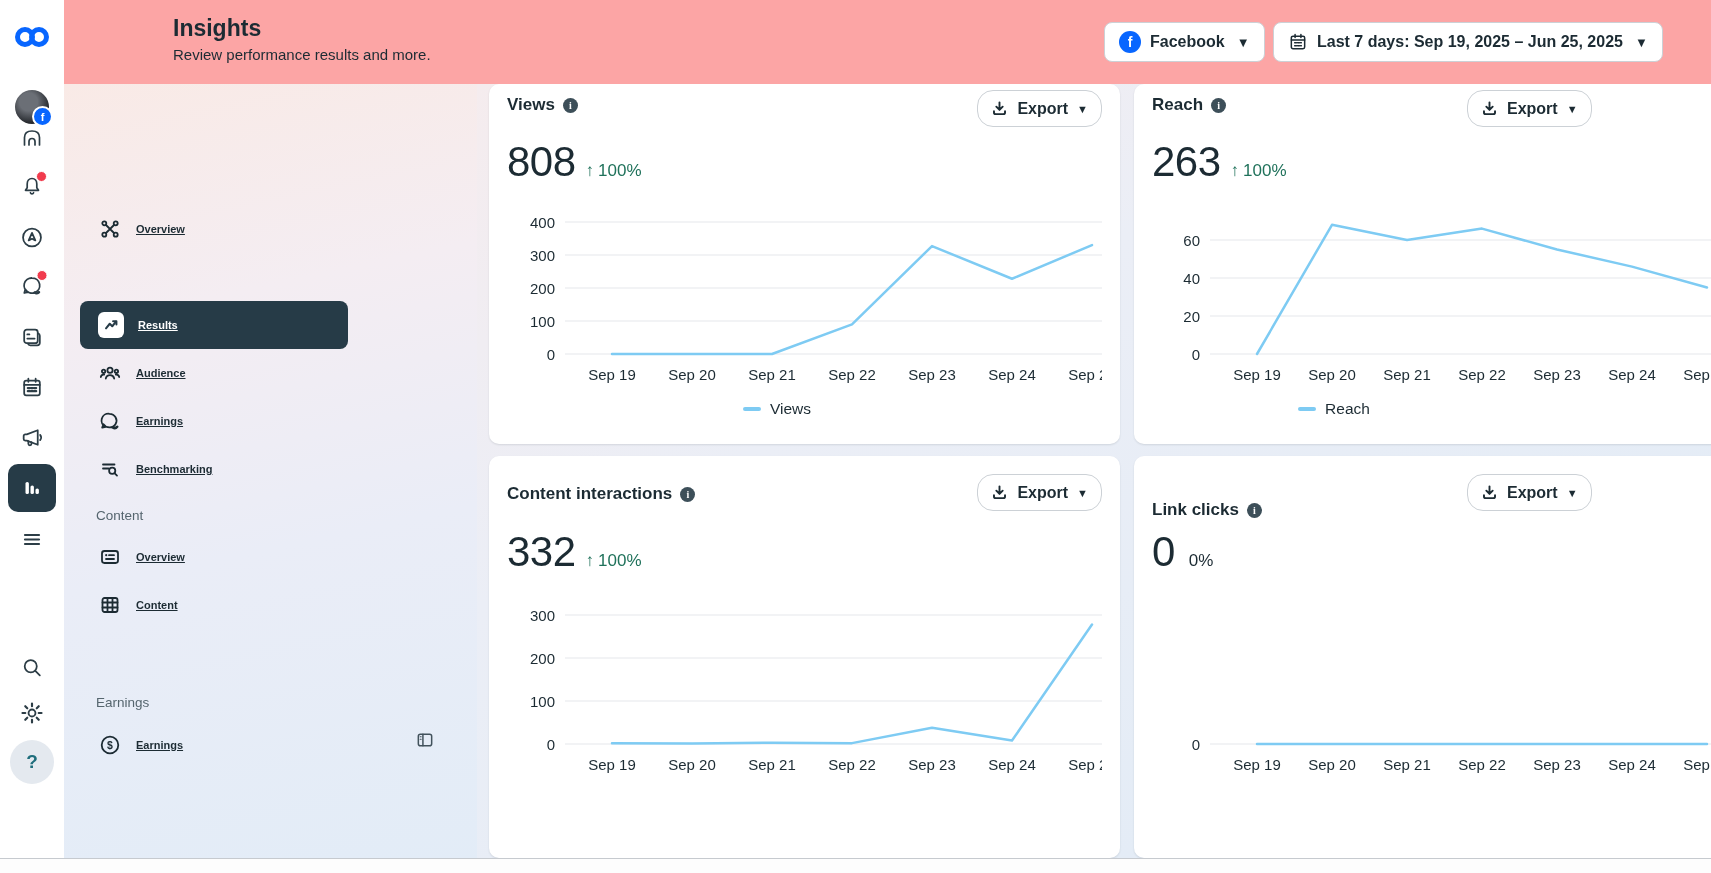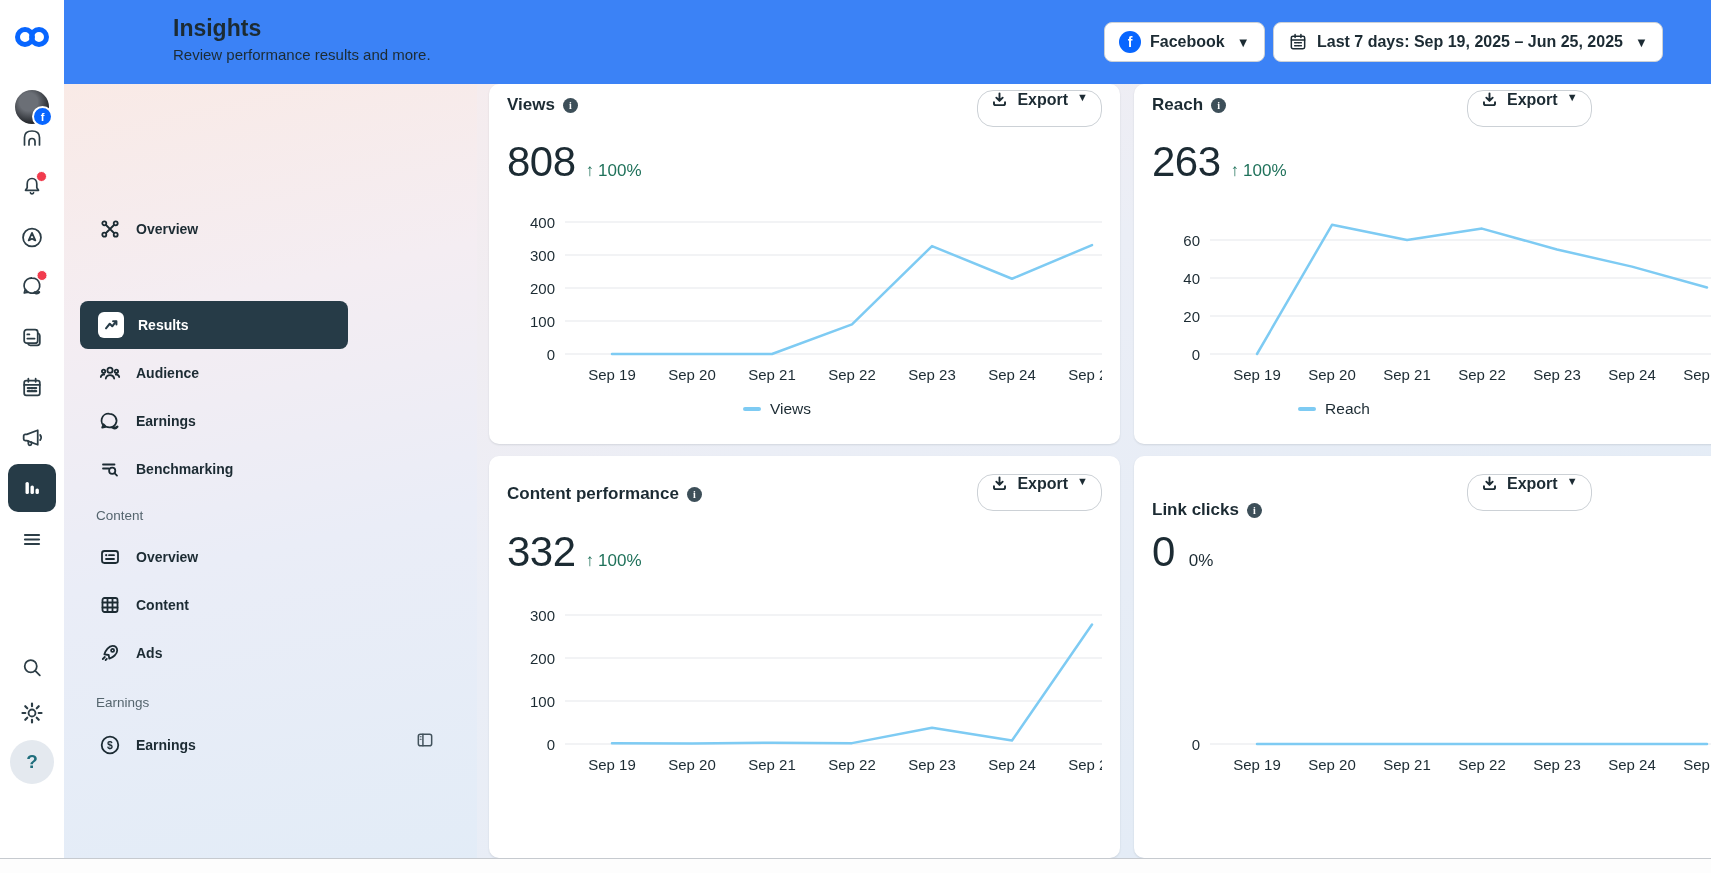--- a/index.html
+++ b/index.html
@@ -9,48 +9,48 @@
   .rail{position:absolute;left:0;top:0;width:64px;height:873px;background:#fff;z-index:30;}
   .rail-ic{position:absolute;left:50%;transform:translateX(-50%);display:flex;align-items:center;justify-content:center;cursor:pointer;}
   .rail-ic svg{display:block;}
   .rail-sel{width:48px;height:48px;background:#263b47;border-radius:10px;}
   .dot{position:absolute;width:9px;height:9px;border-radius:50%;background:#f13b4d;border:1.5px solid #fff;}
   .avatar{width:34px;height:34px;border-radius:50%;background:radial-gradient(circle at 40% 35%,#6b6f76 0 30%,#26292e 70%);position:relative;}
   .fb-badge{position:absolute;right:-4px;bottom:-3px;width:17px;height:17px;border-radius:50%;background:#0866ff;border:2px solid #fff;color:#fff;font-weight:700;font-size:11px;display:flex;align-items:center;justify-content:center;}
   .help-circle{width:44px;height:44px;border-radius:50%;background:#e4e9ef;color:#1f6e7c;font-size:19px;font-weight:700;display:flex;align-items:center;justify-content:center;}
 
   
-  .header{position:absolute;left:64px;top:0;width:1647px;height:84px;background:#3b82f6;z-index:20;}
+  .header{position:absolute;left:64px;top:0;width:1647px;height:84px;background:#fca5a5;z-index:20;}
   .page-title{position:absolute;left:109px;top:15px;font-size:23px;font-weight:700;margin:0;}
   .page-subtitle{position:absolute;left:109px;top:46px;font-size:15px;}
   .hdr-btn{position:absolute;top:22px;height:40px;display:flex;align-items:center;gap:9px;background:#fff;border:1px solid #ccd1d6;border-radius:8px;padding:0 14px;box-sizing:border-box;font-size:16px;font-weight:600;color:#1c2b33;cursor:pointer;}
   .fb-circle{width:22px;height:22px;border-radius:50%;background:#0866ff;color:#fff;font-weight:700;font-size:14px;display:flex;align-items:center;justify-content:center;}
   .caret{font-size:11px;color:#1c2b33;}
   .hdr-caret{font-size:13px;margin-left:3px;}
 
   
   .sidebar{position:absolute;left:64px;top:84px;width:413px;height:789px;z-index:10;
     background:linear-gradient(168deg,#f9eae6 0%,#f4edf2 28%,#eaedf7 58%,#e2ecf7 100%);}
   .nav-item{position:absolute;left:16px;width:268px;height:48px;display:flex;align-items:center;gap:14px;padding-left:18px;box-sizing:border-box;border-radius:8px;cursor:pointer;}
   .nav-item.selected{background:#263b47;}
-  .nav-label{font-size:14px;font-weight:600;color:#1c2b33;}
+  .nav-label{font-size:11px;font-weight:600;color:#1c2b33;text-decoration:underline;}
   .selected .nav-label{color:#fff;}
   .nav-ic{width:24px;height:24px;display:flex;align-items:center;justify-content:center;}
   .section-label{position:absolute;left:32px;font-size:13.5px;color:#55656e;}
   .res-box{width:26px;height:26px;background:#fff;border-radius:6px;display:flex;align-items:center;justify-content:center;}
   .collapse-btn{position:absolute;left:350px;top:645px;width:22px;height:22px;cursor:pointer;display:flex;align-items:center;justify-content:center;}
 
   
   .main{position:absolute;left:477px;top:84px;width:1234px;height:789px;
     background:linear-gradient(150deg,#f5ecee 0%,#ebeef6 35%,#e0ebf6 100%);}
   .card{position:absolute;background:#fff;border-radius:10px;box-shadow:0 1px 2px rgba(28,43,51,.12);}
   .card-head{position:absolute;left:18px;display:flex;align-items:center;gap:8px;}
   .card-title{font-size:17px;font-weight:700;color:#1c2b33;}
   .info-dot{width:15px;height:15px;border-radius:50%;background:#3d4f59;color:#fff;font-size:10px;font-weight:700;display:flex;align-items:center;justify-content:center;font-family:"Liberation Serif",serif;}
-  .export-btn{position:absolute;display:flex;gap:9px;height:37px;padding:0 13px;background:#fff;border:1px solid #ccd1d6;border-radius:16px;font-size:16px;font-weight:600;color:#1c2b33;font-family:inherit;cursor:pointer;}
+  .export-btn{position:absolute;display:flex;align-items:center;gap:9px;height:37px;padding:0 13px;background:#fff;border:1px solid #ccd1d6;border-radius:16px;font-size:16px;font-weight:600;color:#1c2b33;font-family:inherit;cursor:pointer;}
   .metric{position:absolute;left:18px;display:flex;align-items:baseline;gap:10px;}
   .metric-value{font-size:42px;font-weight:500;color:#1c2b33;letter-spacing:-.5px;}
   .delta{font-size:17px;color:#20725b;font-weight:500;display:flex;align-items:baseline;gap:4px;}
   .delta.flat{color:#1c2b33;font-weight:400;}
   .chart{position:absolute;left:18px;}
   .tick{font-size:15px;fill:#1c2b33;font-family:"Liberation Sans","DejaVu Sans",sans-serif;}
   .legend{position:absolute;display:flex;align-items:center;justify-content:center;gap:9px;font-size:15.5px;color:#1c2b33;}
   .swatch{width:18px;height:4px;border-radius:2px;background:#7ecbf3;}
 
   .bottom-strip{position:absolute;left:0;top:858px;width:1711px;height:15px;background:#fdfdfd;border-top:1px solid #c6cacf;z-index:40;}
@@ -248,30 +248,20 @@
     <div class="nav-item" style="top:497px">
       <span class="nav-ic">
         <svg width="24" height="24" viewBox="0 0 24 24" class="ic-nav">
             <rect x="4.5" y="5" width="15" height="14" rx="2"></rect>
             <path d="M9.5 5 V19 M14.5 5 V19 M4.5 9.5 H19.5 M4.5 14.5 H19.5"></path>
           </svg>
       </span>
       <span class="nav-label">Content</span>
     </div>
 
-    <div class="nav-item" style="top:545px">
-      <span class="nav-ic">
-        <svg width="24" height="24" viewBox="0 0 24 24" class="ic-nav">
-            <path d="M14.5 4.8 C17.4 4.8 19.2 6.6 19.2 9.5 C19.2 13 15 16.6 11.3 17.6 L10.7 14 L6.4 13.3 C7.4 9.6 11 4.8 14.5 4.8 Z"></path>
-            <circle cx="14.6" cy="9.4" r="1.5"></circle>
-            <path d="M6.8 16 L4.8 18 M8.8 17.8 L7.6 19"></path>
-          </svg>
-      </span>
-      <span class="nav-label">Ads</span>
-    </div>
 
     <div class="section-label" style="top:611px">Earnings</div>
 
     <div class="nav-item" style="top:637px">
       <span class="nav-ic">
         <svg width="24" height="24" viewBox="0 0 24 24" class="ic-nav">
             <circle cx="12" cy="12" r="8.3"></circle>
             <text x="12" y="16" text-anchor="middle" font-size="10.5" font-weight="bold" fill="#1c2b33" stroke="none" font-family="Liberation Sans, sans-serif">$</text>
           </svg>
       </span>
@@ -374,21 +364,21 @@
           <polyline points="105,148 180,18.80000000000001 255,34 330,22.60000000000001 405,43.5 480,60.60000000000001 555,81.5" fill="none" stroke="#7ecbf3" stroke-width="2.5" stroke-linejoin="round" stroke-linecap="round"></polyline>
         </svg>
       <div class="legend" style="top:316px;left:0;width:400px">
         <span class="swatch"></span>
         <span>Reach</span>
       </div>
     </div>
 
     <div class="card" style="left:12px;top:372px;width:631px;height:402px">
       <div class="card-head" style="top:28px">
-        <span class="card-title">Content performance</span>
+        <span class="card-title">Content interactions</span>
         <span class="info-dot">i</span>
       </div>
       <button class="export-btn" style="top:18px;right:18px">
         <svg width="17" height="17" viewBox="0 0 16 16" class="ic-nav">
             <path d="M8 2.2 V9 M5 6.3 L8 9.3 L11 6.3"></path>
             <path d="M2.8 10.5 v1.2 a1.6 1.6 0 0 0 1.6 1.6 h7.2 a1.6 1.6 0 0 0 1.6 -1.6 v-1.2"></path>
           </svg>
         <span>Export</span>
         <span class="caret">▼</span>
       </button>

